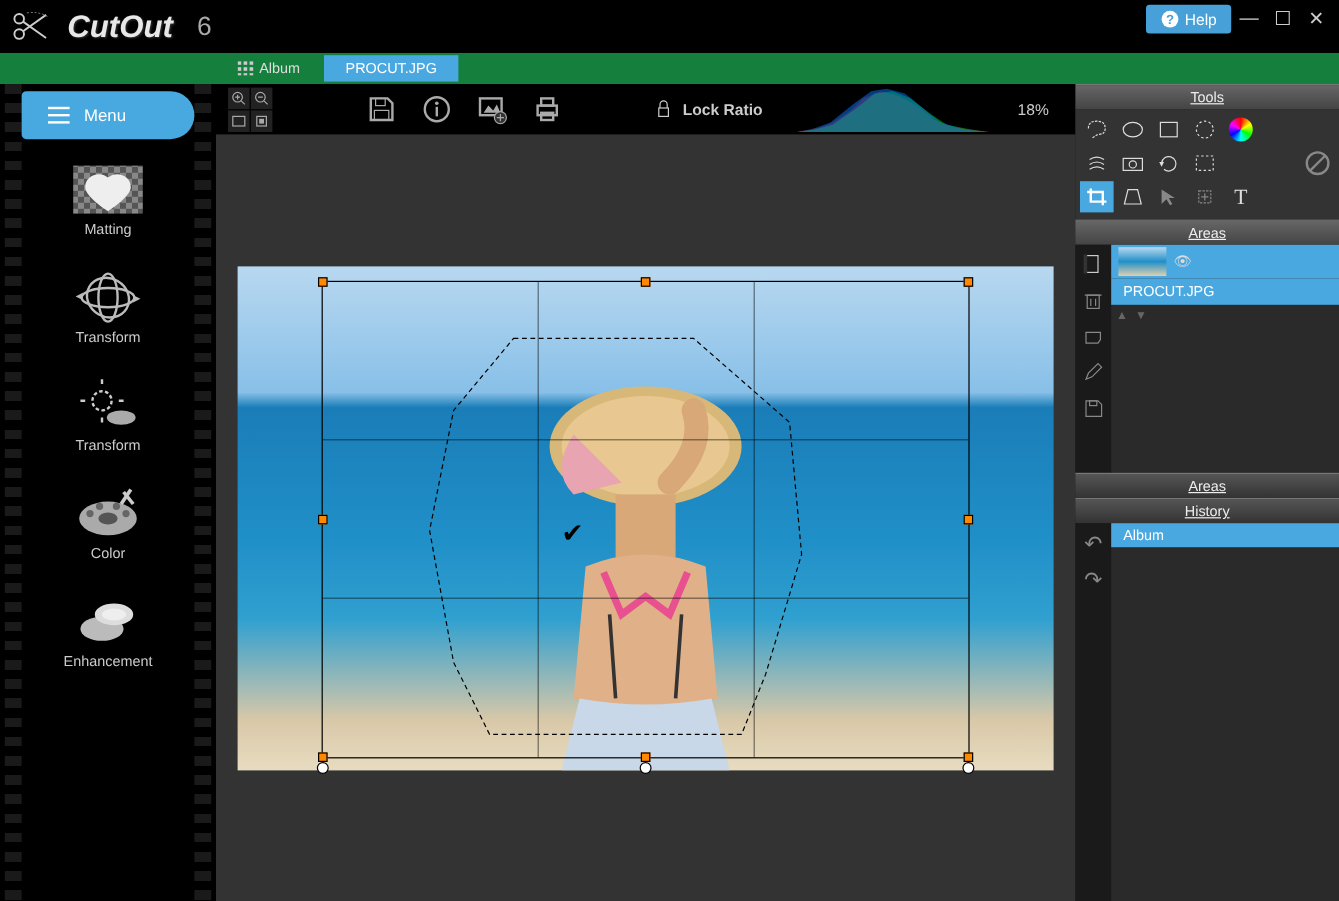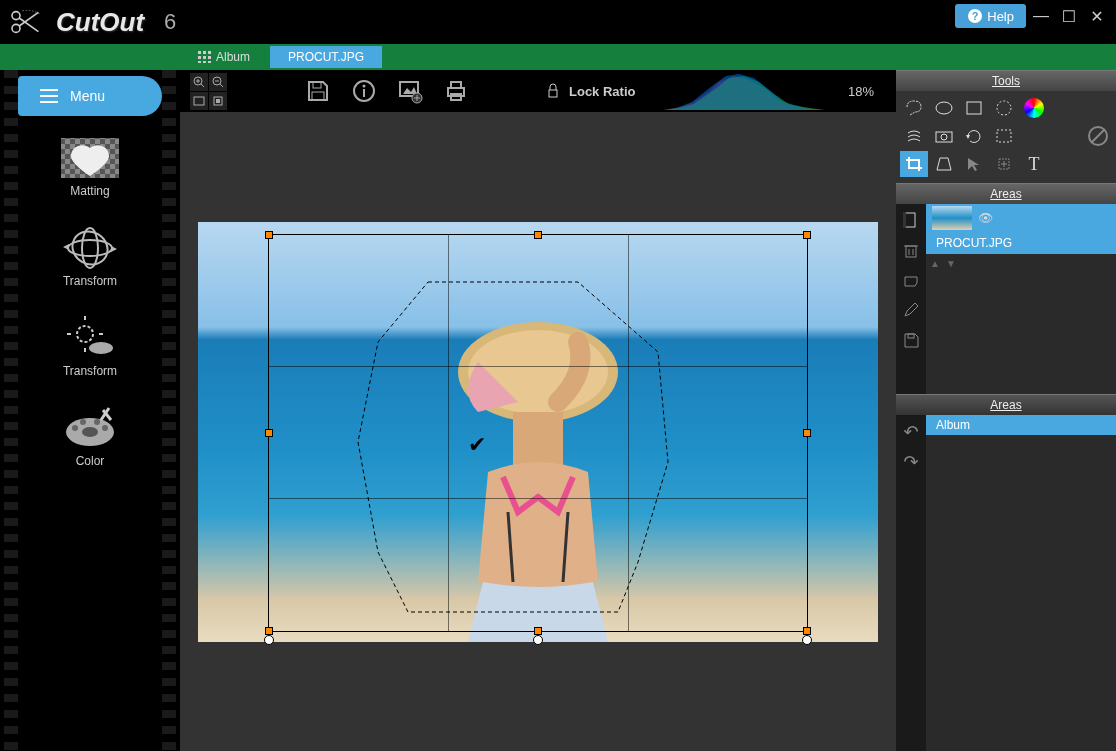--- a/index.html
+++ b/index.html
@@ -201,20 +201,30 @@
             <circle cx="28" cy="18" r="3" fill="#666"></circle>
             <circle cx="42" cy="18" r="3" fill="#666"></circle>
             <circle cx="50" cy="24" r="3" fill="#666"></circle>
             <line x1="48" y1="6" x2="56" y2="16" stroke="#ccc" stroke-width="3"></line>
             <line x1="54" y1="4" x2="46" y2="16" stroke="#ccc" stroke-width="3"></line>
           </svg>
       </div>
       <span class="side-label">Color</span>
     </div>
 
+    <div class="side-item">
+      <div class="side-icon">
+        <svg width="70" height="48" viewBox="0 0 70 48">
+            <ellipse cx="30" cy="30" rx="18" ry="10" fill="#bbb"></ellipse>
+            <ellipse cx="40" cy="18" rx="16" ry="9" fill="#ddd"></ellipse>
+            <ellipse cx="40" cy="18" rx="10" ry="5" fill="#eee"></ellipse>
+          </svg>
+      </div>
+      <span class="side-label">Enhancement</span>
+    </div>
   </div>
 
   <div class="center">
     <div class="toolbar">
       <div class="tb-group">
         <div class="tb-mini">
           <div class="tb-small-btn">
               <svg width="12" height="12" viewBox="0 0 12 12">
                 <circle cx="5" cy="5" r="4" fill="none" stroke="#aaa"></circle>
                 <line x1="8" y1="8" x2="11" y2="11" stroke="#aaa"></line>
@@ -460,20 +470,21 @@
           <span class="layer-name">PROCUT.JPG</span>
         </div>
         <div class="layer-arrows">
           <span>▲</span>
           <span>▼</span>
         </div>
       </div>
     </div>
 
     <div class="panel-header sub">Areas</div>
+    <div class="panel-header sub">History</div>
     <div class="history-body">
       <div class="history-tools">
         <div class="hist-btn">↶</div>
         <div class="hist-btn">↷</div>
       </div>
       <div class="history-list">
         <div class="history-item">Album</div>
       </div>
     </div>
   </div>

